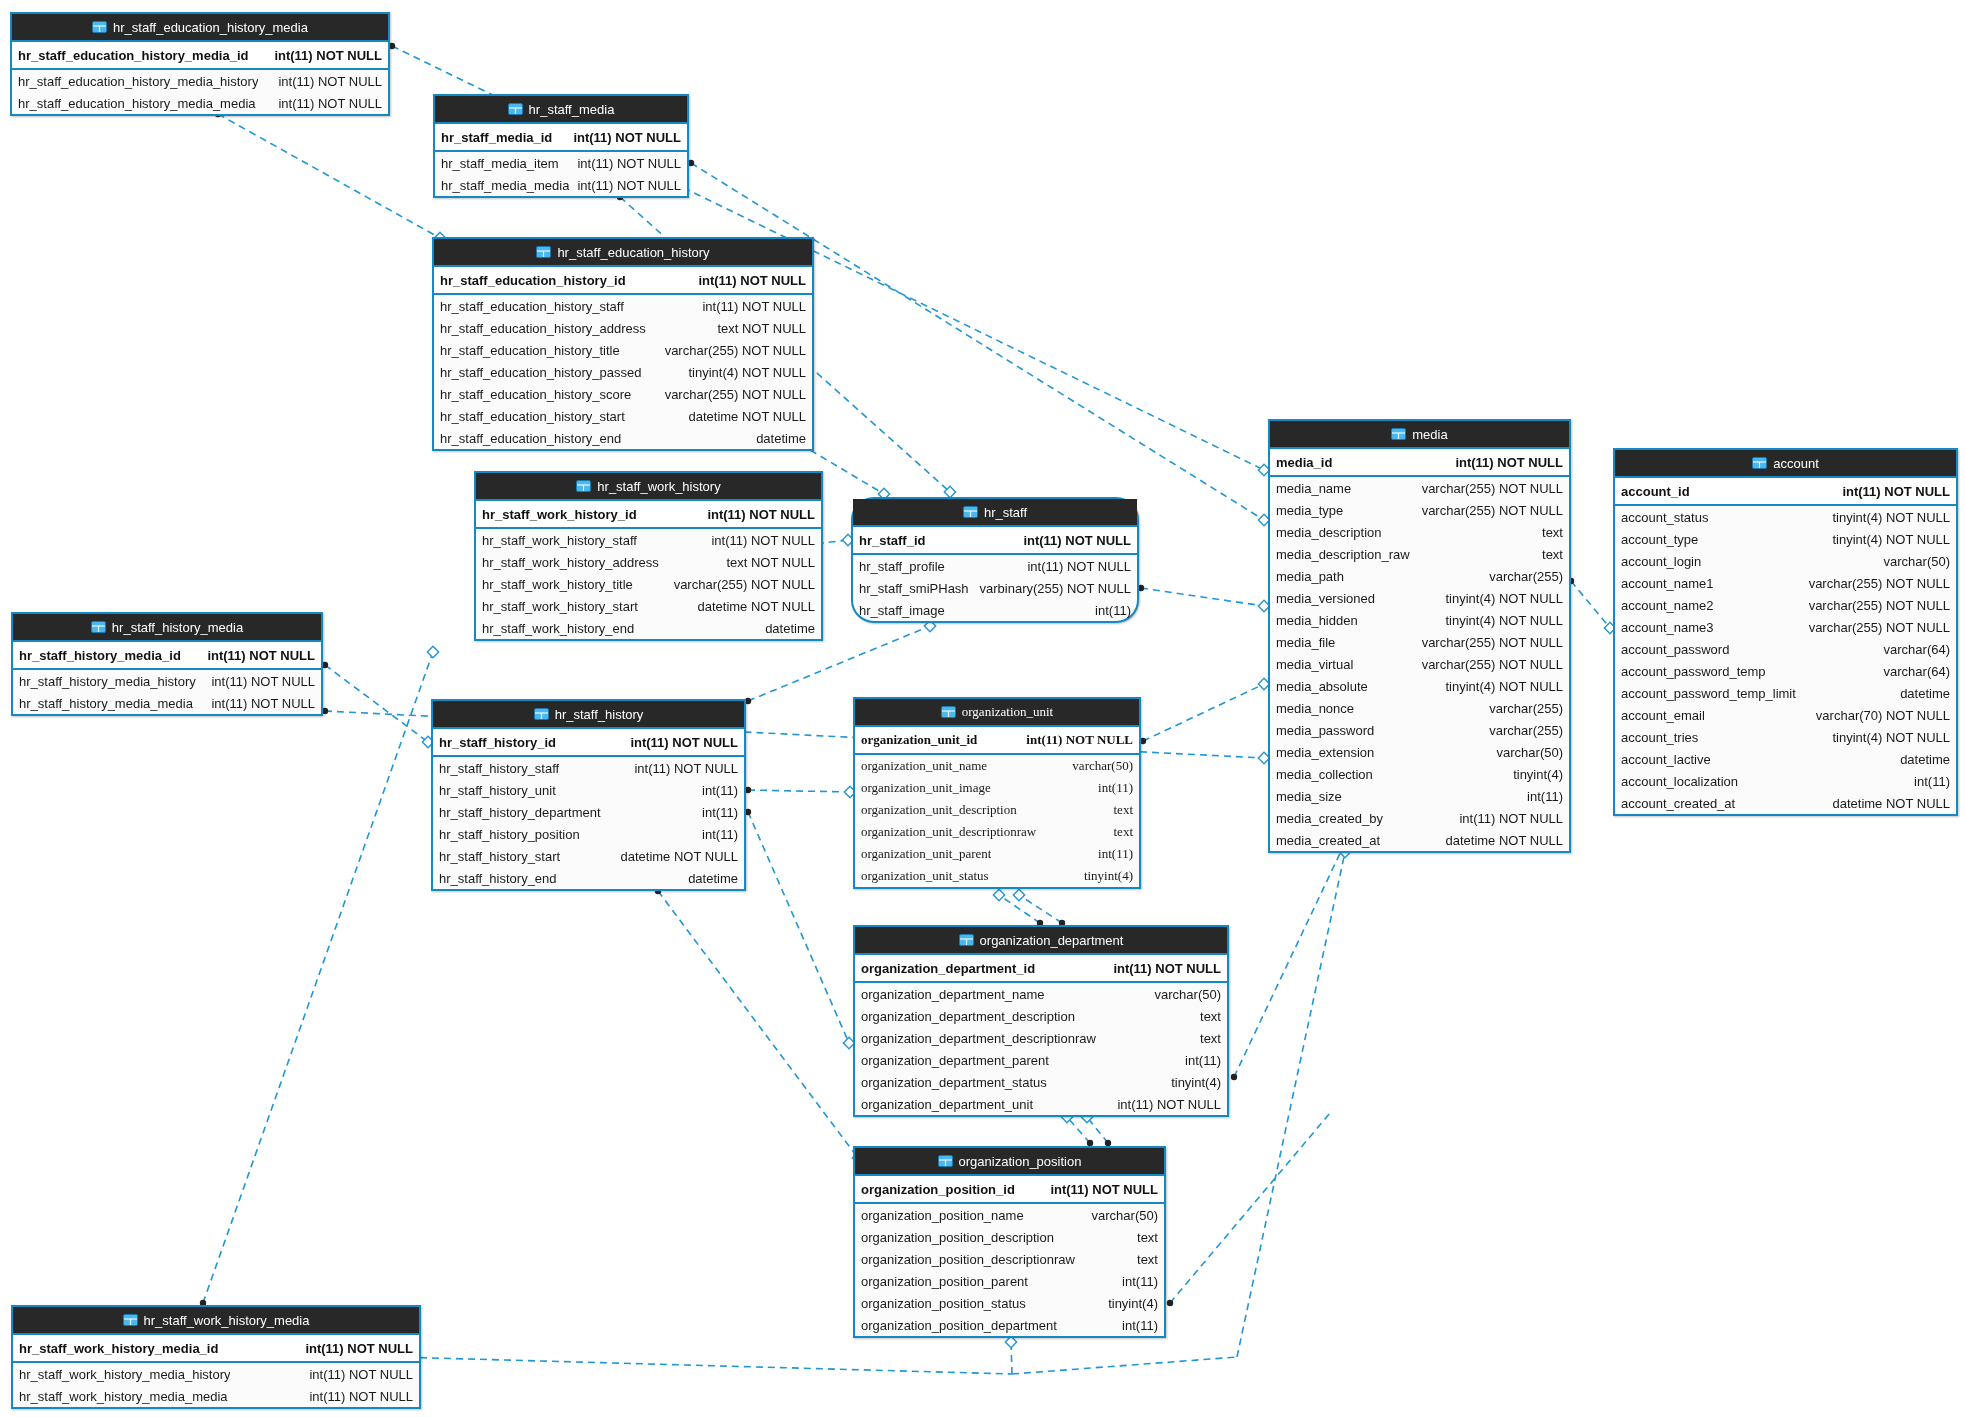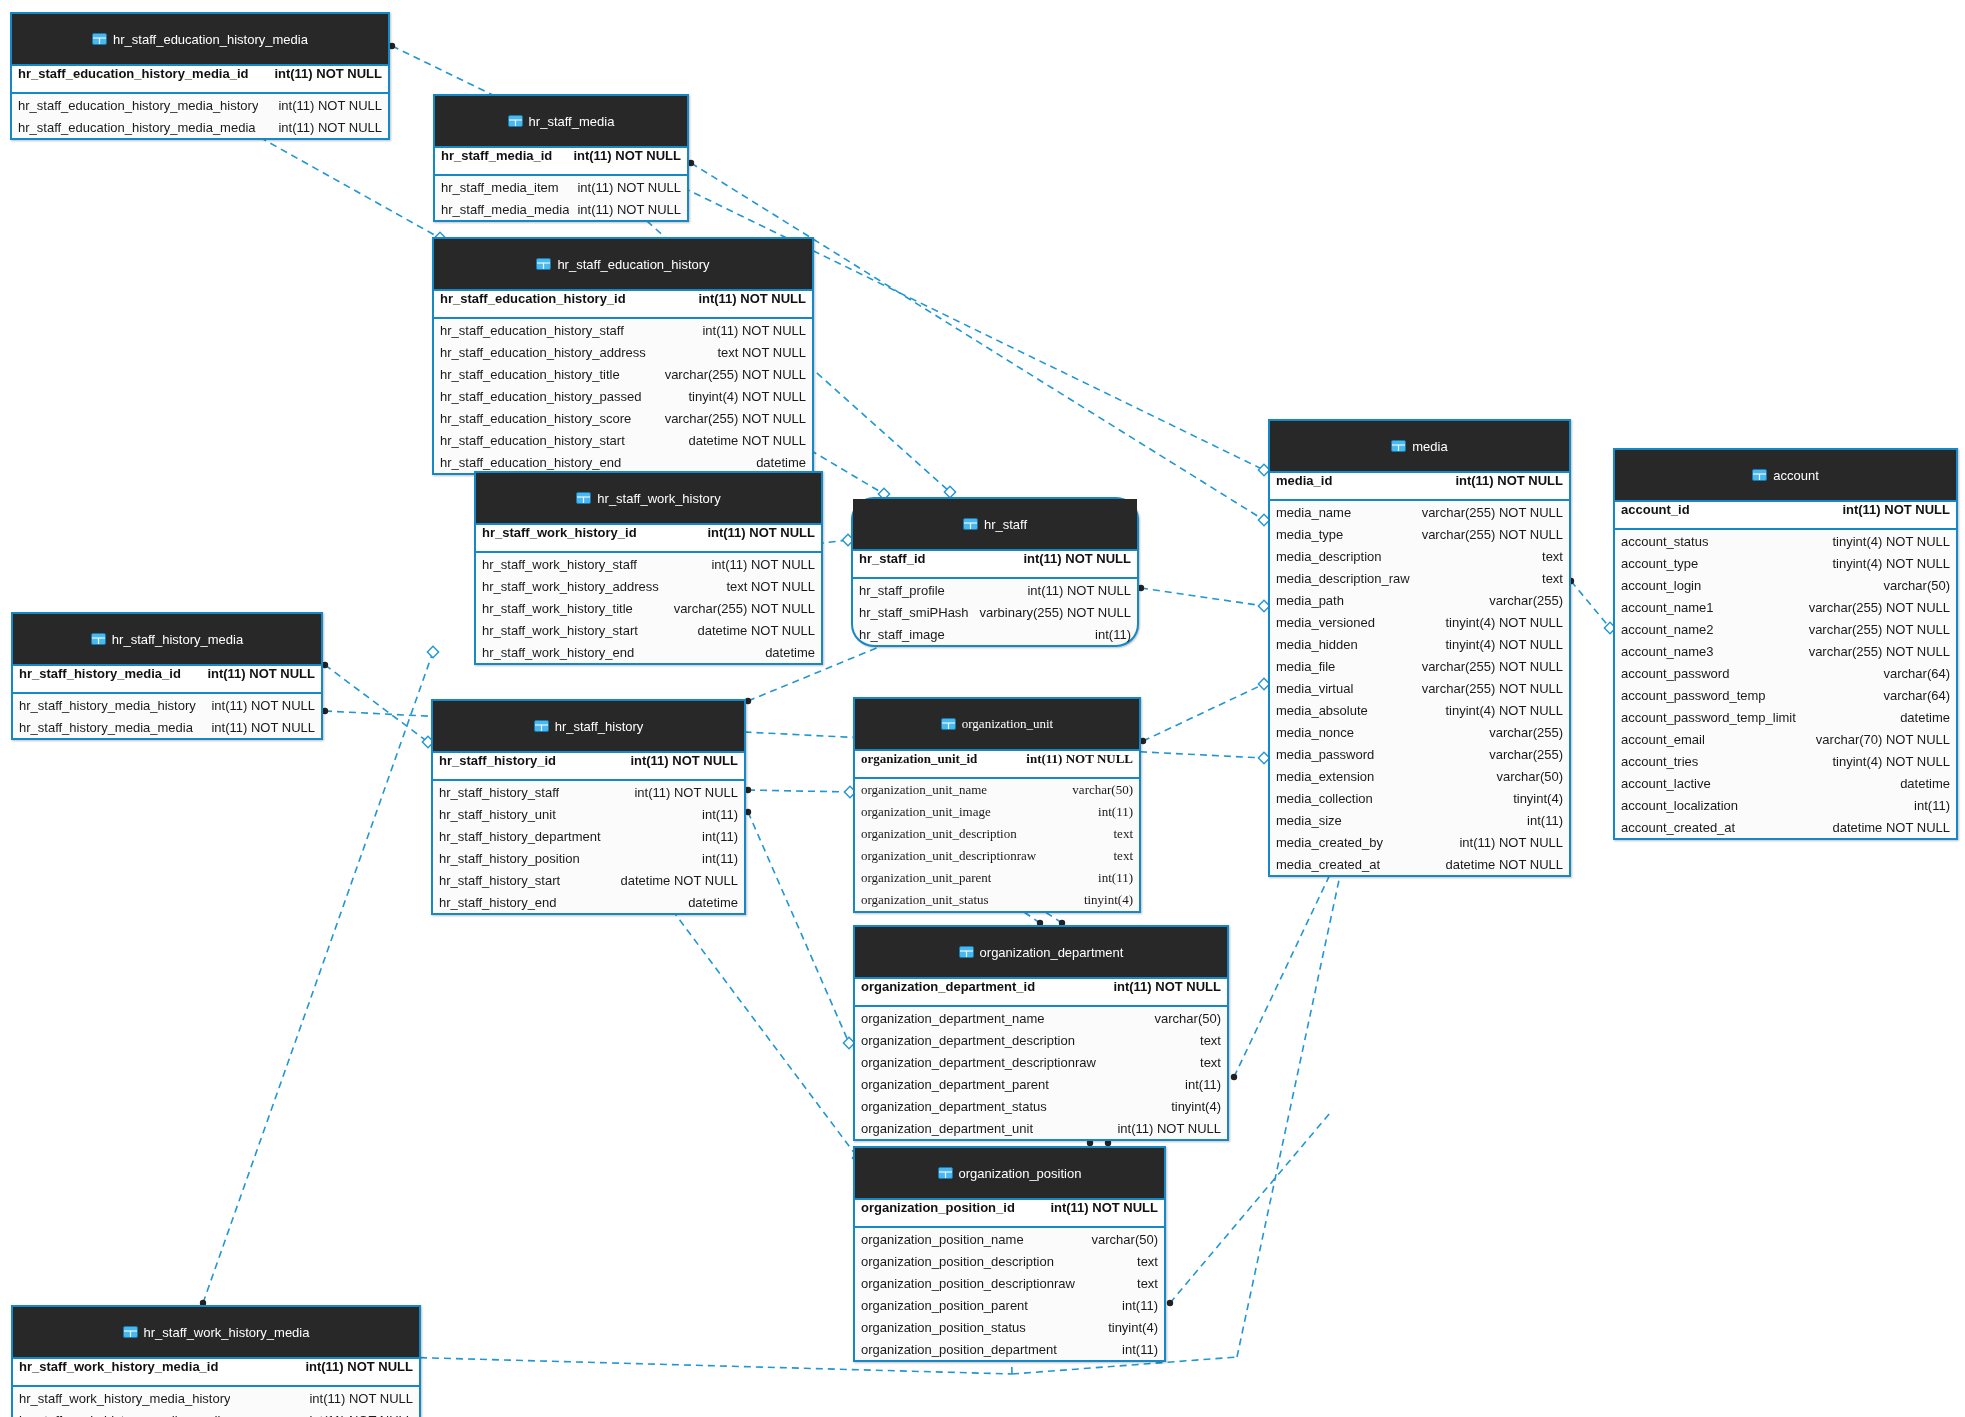--- a/index.html
+++ b/index.html
@@ -22,28 +22,29 @@
   .t-header{
     background:#282828;
     color:#ffffff;
     height:26px;
     display:flex;
     align-items:center;
     justify-content:center;
     gap:6px;
     font-size:13px;
     border-bottom:2px solid #1588c6;
-    padding:12px 6px;
+    padding:0 6px;
     white-space:nowrap;
   }
   .t-icon{flex:0 0 auto;display:block;}
   .pk-row{
     background:#ffffff;
     height:26px;
     display:flex;
+    align-items:center;
     justify-content:space-between;
     gap:10px;
     padding:0 6px;
     font-size:13px;
     font-weight:bold;
     color:#111111;
     white-space:nowrap;
   }
   .t-sep{height:0;border-top:2px solid #1588c6;}
   .col-row{

